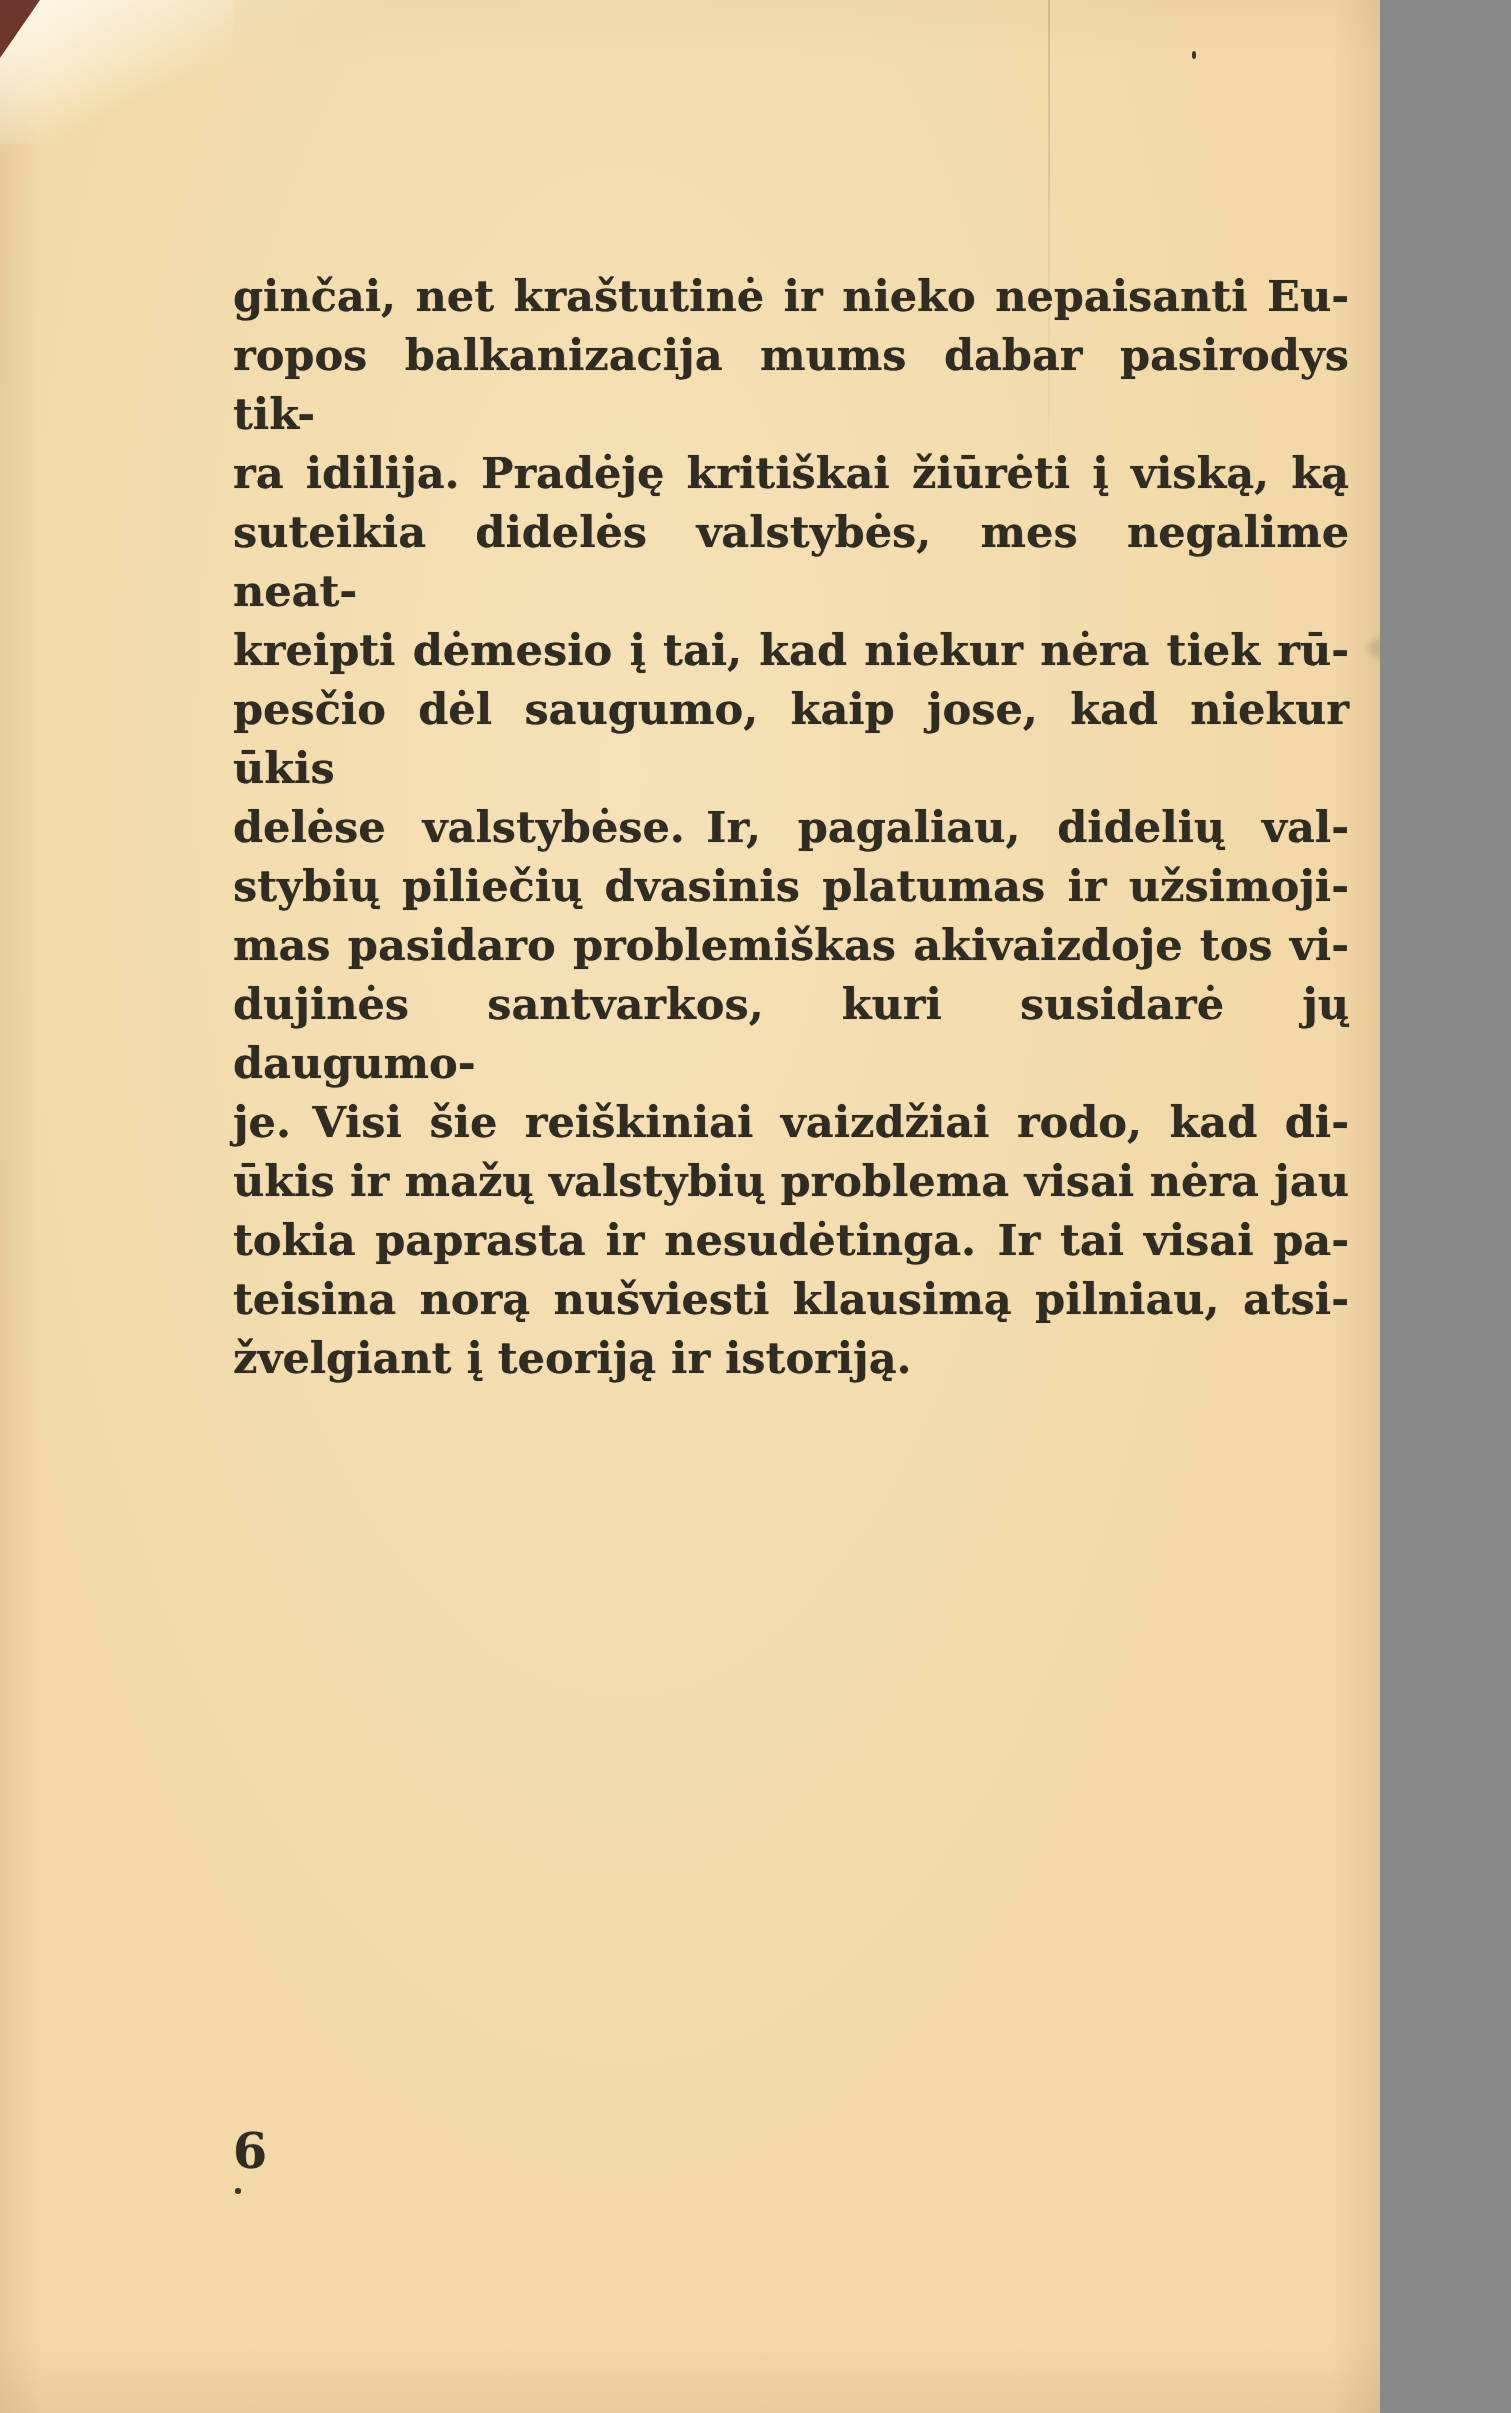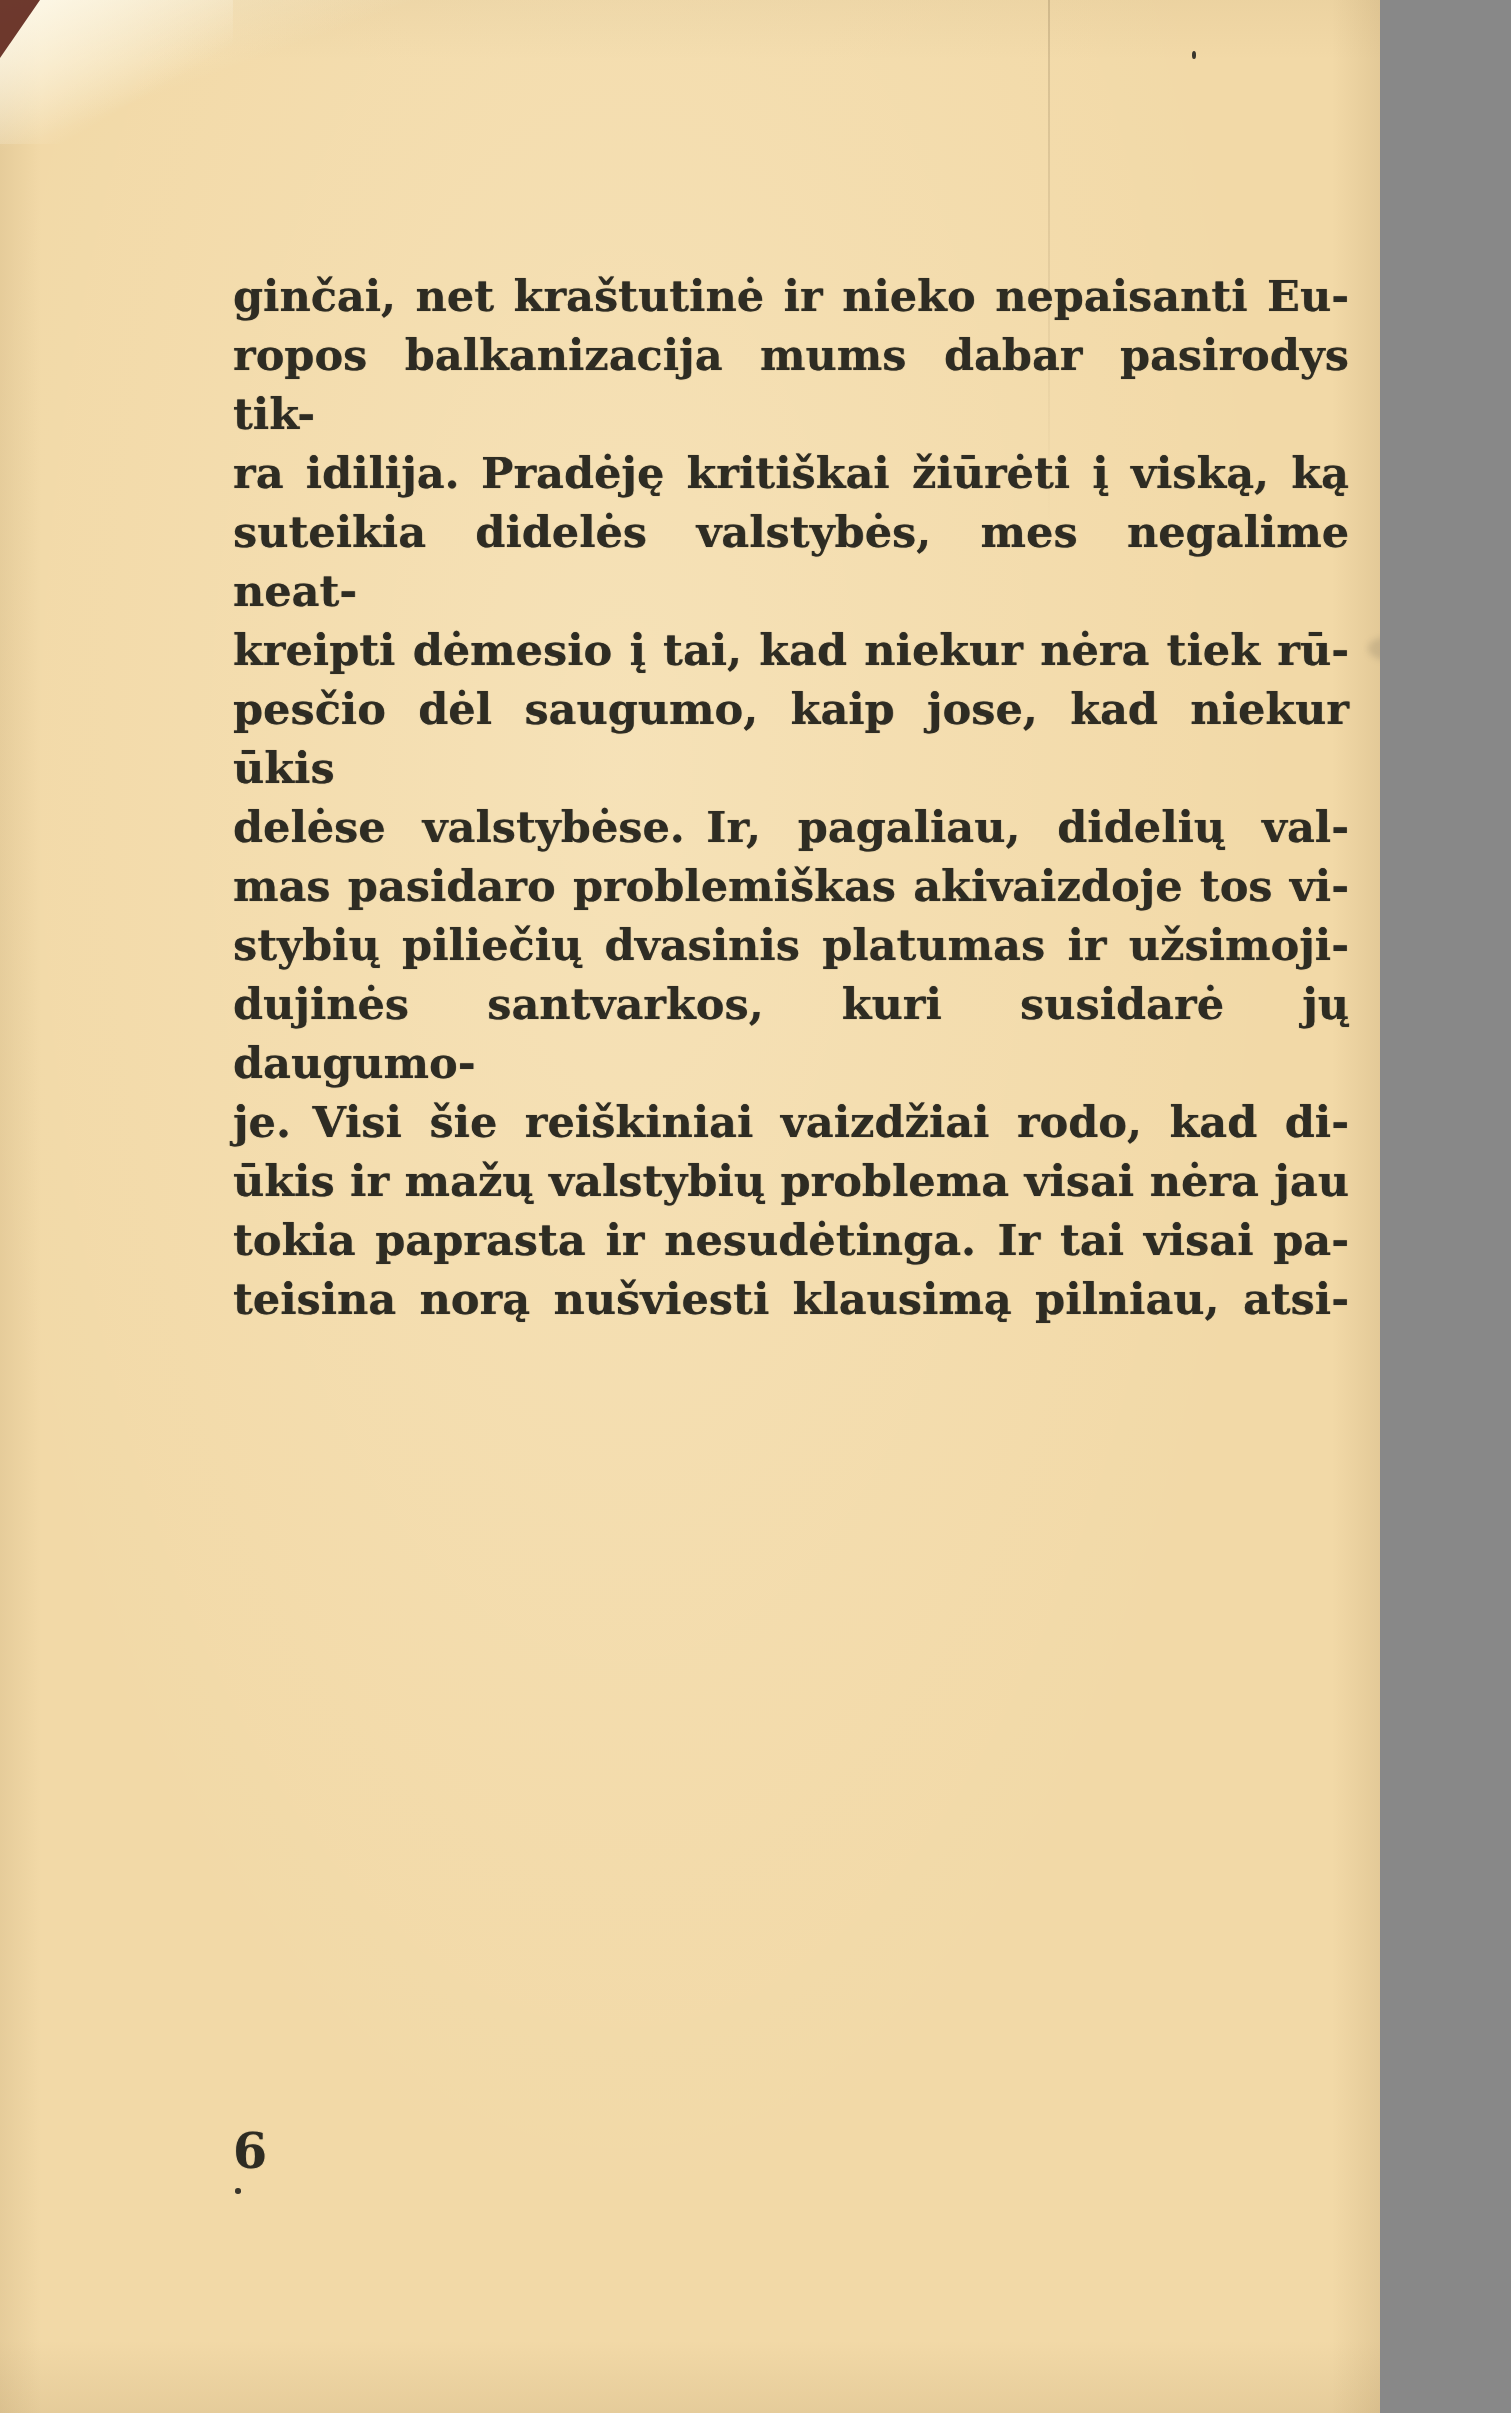--- a/index.html
+++ b/index.html
@@ -102,27 +102,28 @@
   <div class="crease"></div>
 
   <div class="text-block">
     <div class="line">ginčai, net kraštutinė ir nieko nepaisanti Eu-</div>
     <div class="line">ropos balkanizacija mums dabar pasirodys tik-</div>
     <div class="line">ra idilija. Pradėję kritiškai žiūrėti į viską, ką</div>
     <div class="line">suteikia didelės valstybės, mes negalime neat-</div>
     <div class="line">kreipti dėmesio į tai, kad niekur nėra tiek rū-</div>
     <div class="line">pesčio dėl saugumo, kaip jose, kad niekur ūkis</div>
     <div class="line">delėse valstybėse. Ir, pagaliau, didelių val-</div>
+    <div class="line">stybių piliečių dvasinis platumas ir užsimoji-</div>
     <div class="line">mas pasidaro problemiškas akivaizdoje tos vi-</div>
-    <div class="line">stybių piliečių dvasinis platumas ir užsimoji-</div>
     <div class="line">dujinės santvarkos, kuri susidarė jų daugumo-</div>
     <div class="line">je. Visi šie reiškiniai vaizdžiai rodo, kad di-</div>
     <div class="line">ūkis ir mažų valstybių problema visai nėra jau</div>
     <div class="line">tokia paprasta ir nesudėtinga. Ir tai visai pa-</div>
     <div class="line">teisina norą nušviesti klausimą pilniau, atsi-</div>
+    <div class="line last">žvelgiant į teoriją ir istoriją.</div>
   </div>
 
   <div class="page-number">6</div>
 
   <div class="speck arc" style="left:1498px; top:412px; width:8.9px; height:29px;"></div>
   <div class="speck" style="left:1505px; top:861px; width:5px; height:12px;"></div>
   <div class="speck" style="left:1497px; top:1035px; width:5.5px; height:15.5px;"></div>
   <div class="speck arc" style="left:1502px; top:1290px; width:7.8px; height:24px;"></div>
   <div class="speck" style="left:1499px; top:1813px; width:5px; height:13.3px;"></div>
   <div class="speck" style="left:1192px; top:51px; width:4.4px; height:7.8px;"></div>

